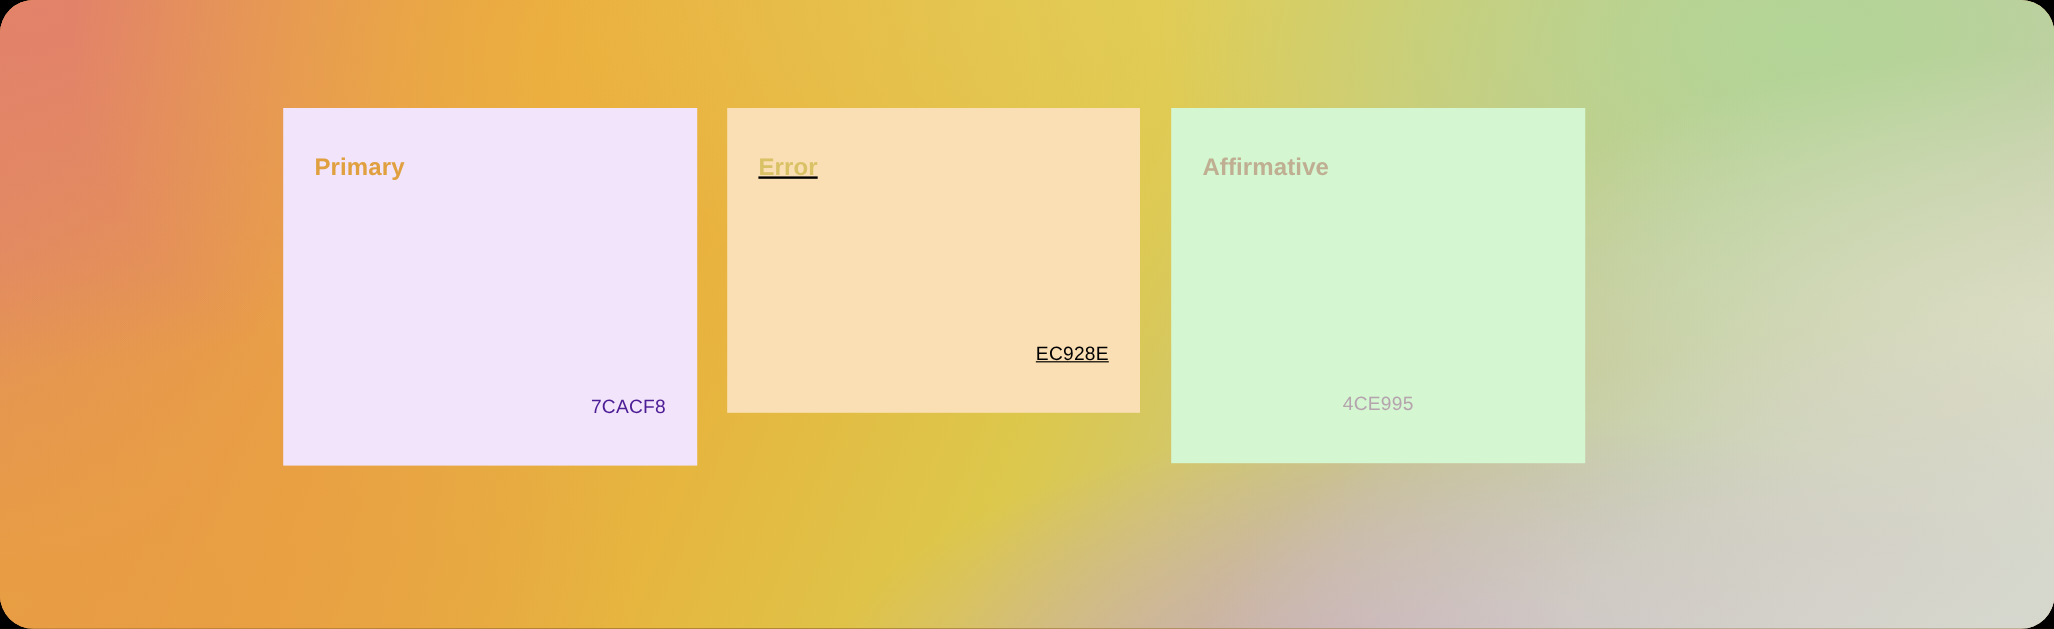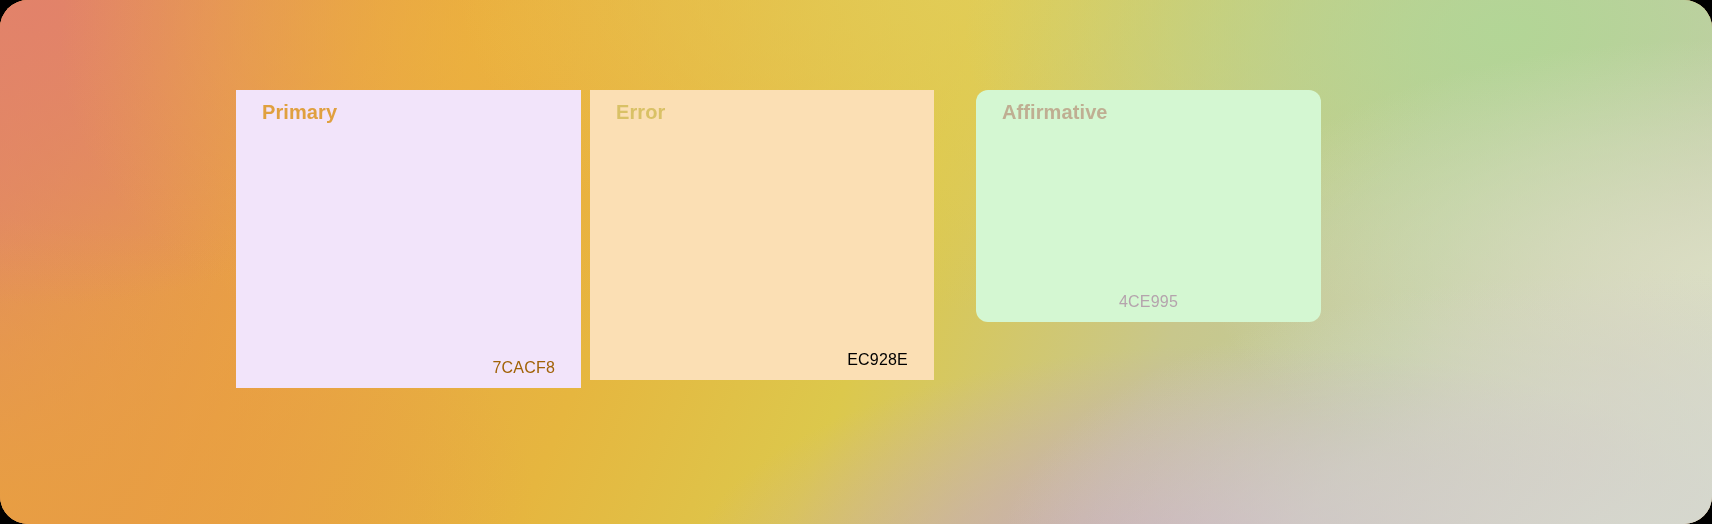--- a/index.html
+++ b/index.html
@@ -37,21 +37,21 @@
       radial-gradient(ellipse 34% 80% at 30% 8%, rgba(236,178,62,0.88) 0%, rgba(236,178,62,0.38) 48%, rgba(236,178,62,0) 78%),
       radial-gradient(ellipse 34% 74% at 2% 2%, rgba(226,130,106,0.98) 0%, rgba(226,130,106,0.46) 44%, rgba(226,130,106,0) 76%),
       radial-gradient(ellipse 40% 70% at 0% 96%, rgba(232,158,66,0.95) 0%, rgba(232,158,66,0.42) 46%, rgba(232,158,66,0) 78%),
       linear-gradient(112deg, #e18a64 0%, #e9a044 20%, #e6b63f 38%, #dcc84c 52%, #c8c78c 68%, #bfcb9c 80%, #cfc6b4 92%, #d5d7cb 100%);
   }
 
   
   .swatch {
     position: absolute;
     box-sizing: border-box;
-    padding: 12px 26px;
+    padding: 40px 26px;
     display: flex;
     flex-direction: column;
     justify-content: space-between;
   }
   .swatch-label {
     font-size: 20px;
     font-weight: 700;
     letter-spacing: 0.1px;
     line-height: 1;
   }
@@ -62,35 +62,35 @@
     letter-spacing: 0.2px;
     line-height: 1;
   }
 
   #swatch-primary {
     left: 236px;  top: 90px;
     width: 345px; height: 298px;
     background: #f2e4fa;
   }
   #swatch-primary .swatch-label { color: #e0a03f; }
-  #swatch-primary .swatch-hex   { color: #a16207; }
+  #swatch-primary .swatch-hex   { color: #4c1d95; }
 
   #swatch-error {
-    left: 590px;  top: 90px;
-    width: 344px; height: 290px;
+    left: 606px;  top: 90px;
+    width: 344px; height: 254px;
     background: #fbdfb4;
+    text-decoration: underline;
   }
   #swatch-error .swatch-label { color: #d9c166; }
   #swatch-error .swatch-hex   { color: #000000; }
 
   #swatch-affirmative {
     left: 976px;  top: 90px;
-    width: 345px; height: 232px;
+    width: 345px; height: 296px;
     background: #d4f7d2;
-    border-radius: 12px;
   }
   #swatch-affirmative .swatch-label { color: #bfae92; }
   #swatch-affirmative .swatch-hex   { color: #b5a3ad; text-align: center; }
 </style>
 </head>
 <body>
 
 <div id="canvas">
 
   <div id="bg-gradient"></div>

